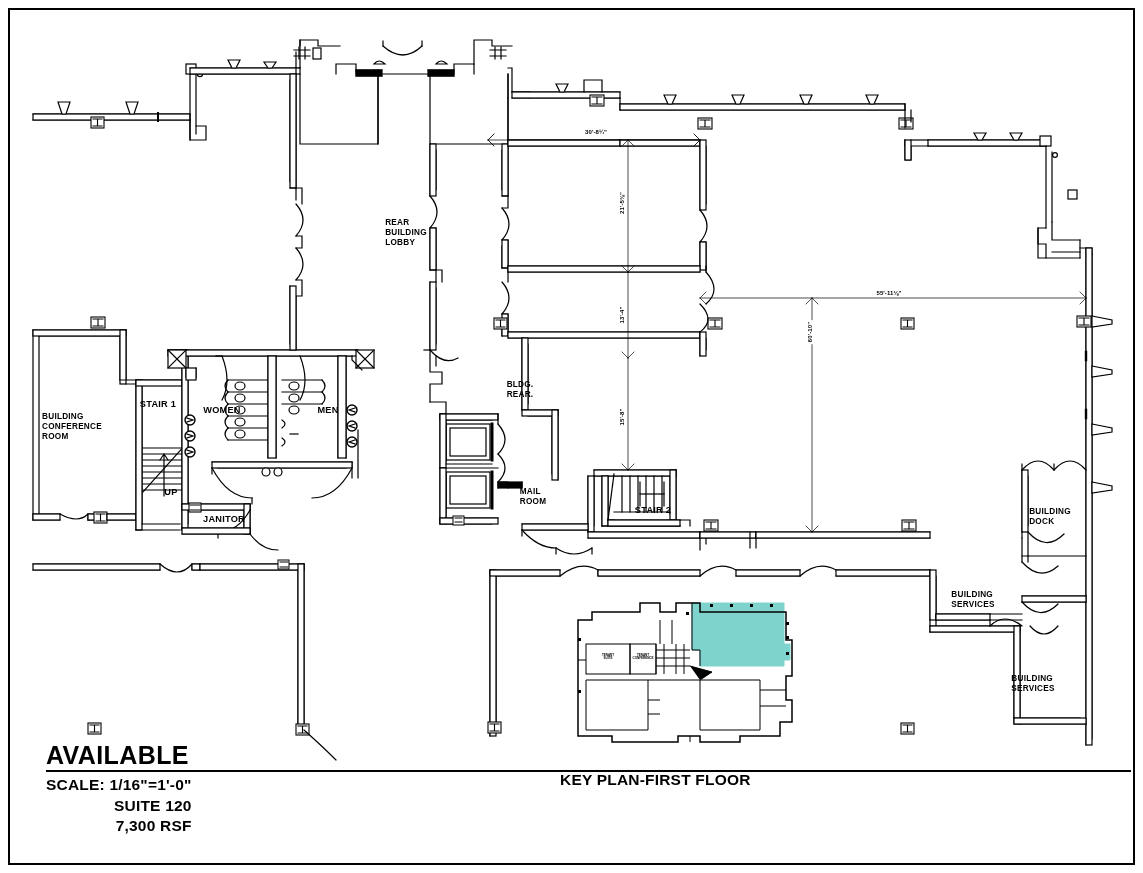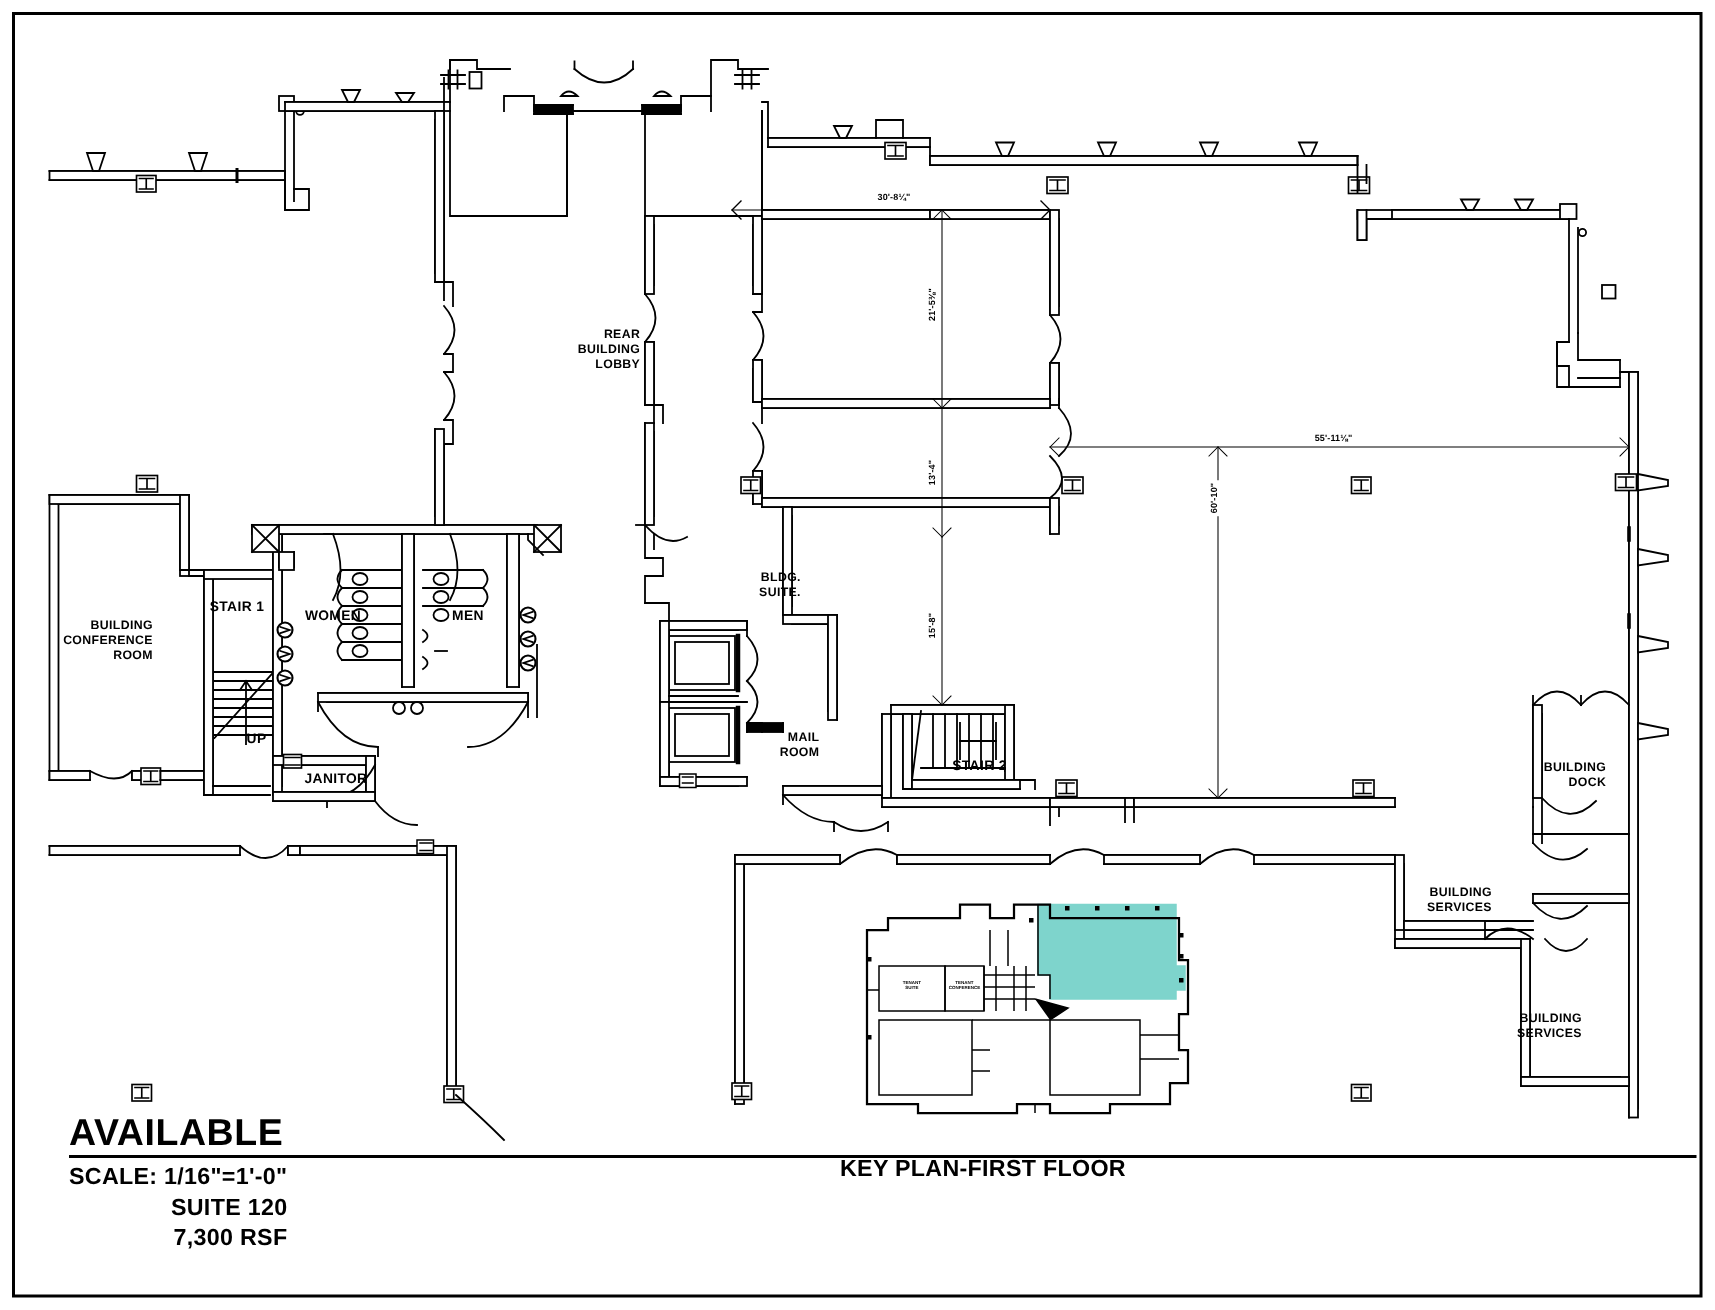--- a/index.html
+++ b/index.html
@@ -83,21 +83,21 @@
     color: #000;
     letter-spacing: 0.2px;
     margin-top: 24px;
   }
   
   .rlabel {
     position: absolute;
     font-size: 8.2px;
     font-weight: bold;
     color: #000;
-    text-align: right;
+    text-align: left;
     line-height: 1.22;
     letter-spacing: 0.25px;
     white-space: pre-line;
     transform: translateX(-50%);
   }
   .rlabel.l10 { font-size: 9.2px; }
   .dim {
     position: absolute;
     font-size: 6px;
     font-weight: bold;
@@ -605,24 +605,24 @@
 
   <div class="rlabel" style="left:406px; top:218px;">REAR
 BUILDING
 LOBBY</div>
   <div class="rlabel" style="left:72px; top:412px;">BUILDING
 CONFERENCE
 ROOM</div>
   <div class="rlabel l10" style="left:158px; top:399px;">STAIR 1</div>
   <div class="rlabel l10" style="left:171px; top:487px;">UP</div>
   <div class="rlabel l10" style="left:222px; top:405px;">WOMEN</div>
-  <div class="rlabel l10" style="left:312px; top:405px;">MEN</div>
+  <div class="rlabel l10" style="left:328px; top:405px;">MEN</div>
   <div class="rlabel l10" style="left:208px; top:514px;margin-left:16px;">JANITOR</div>
   <div class="rlabel" style="left:520px; top:380px;">BLDG.
-SUITE.</div>
+REAR.</div>
   <div class="rlabel" style="left:533px; top:487px;">MAIL
 ROOM</div>
   <div class="rlabel l10" style="left:653px; top:505px;">STAIR 2</div>
   <div class="rlabel" style="left:1050px; top:507px;">BUILDING
 DOCK</div>
   <div class="rlabel" style="left:973px; top:590px;">BUILDING
 SERVICES</div>
   <div class="rlabel" style="left:1033px; top:674px;">BUILDING
 SERVICES</div>
 

